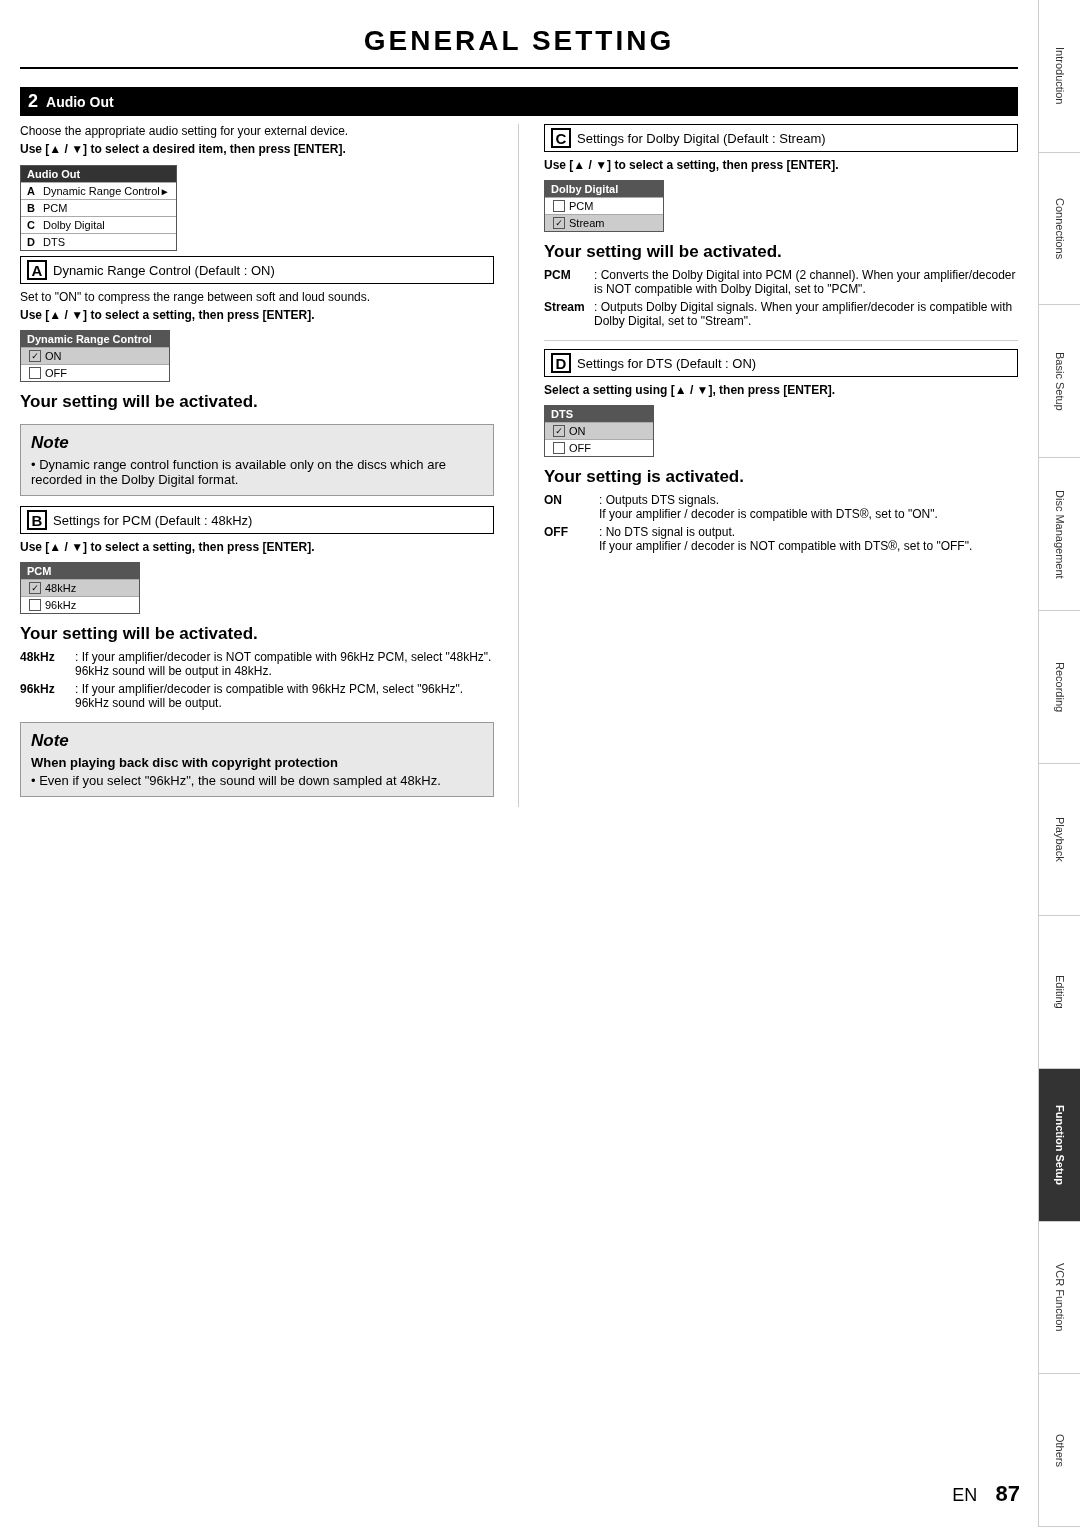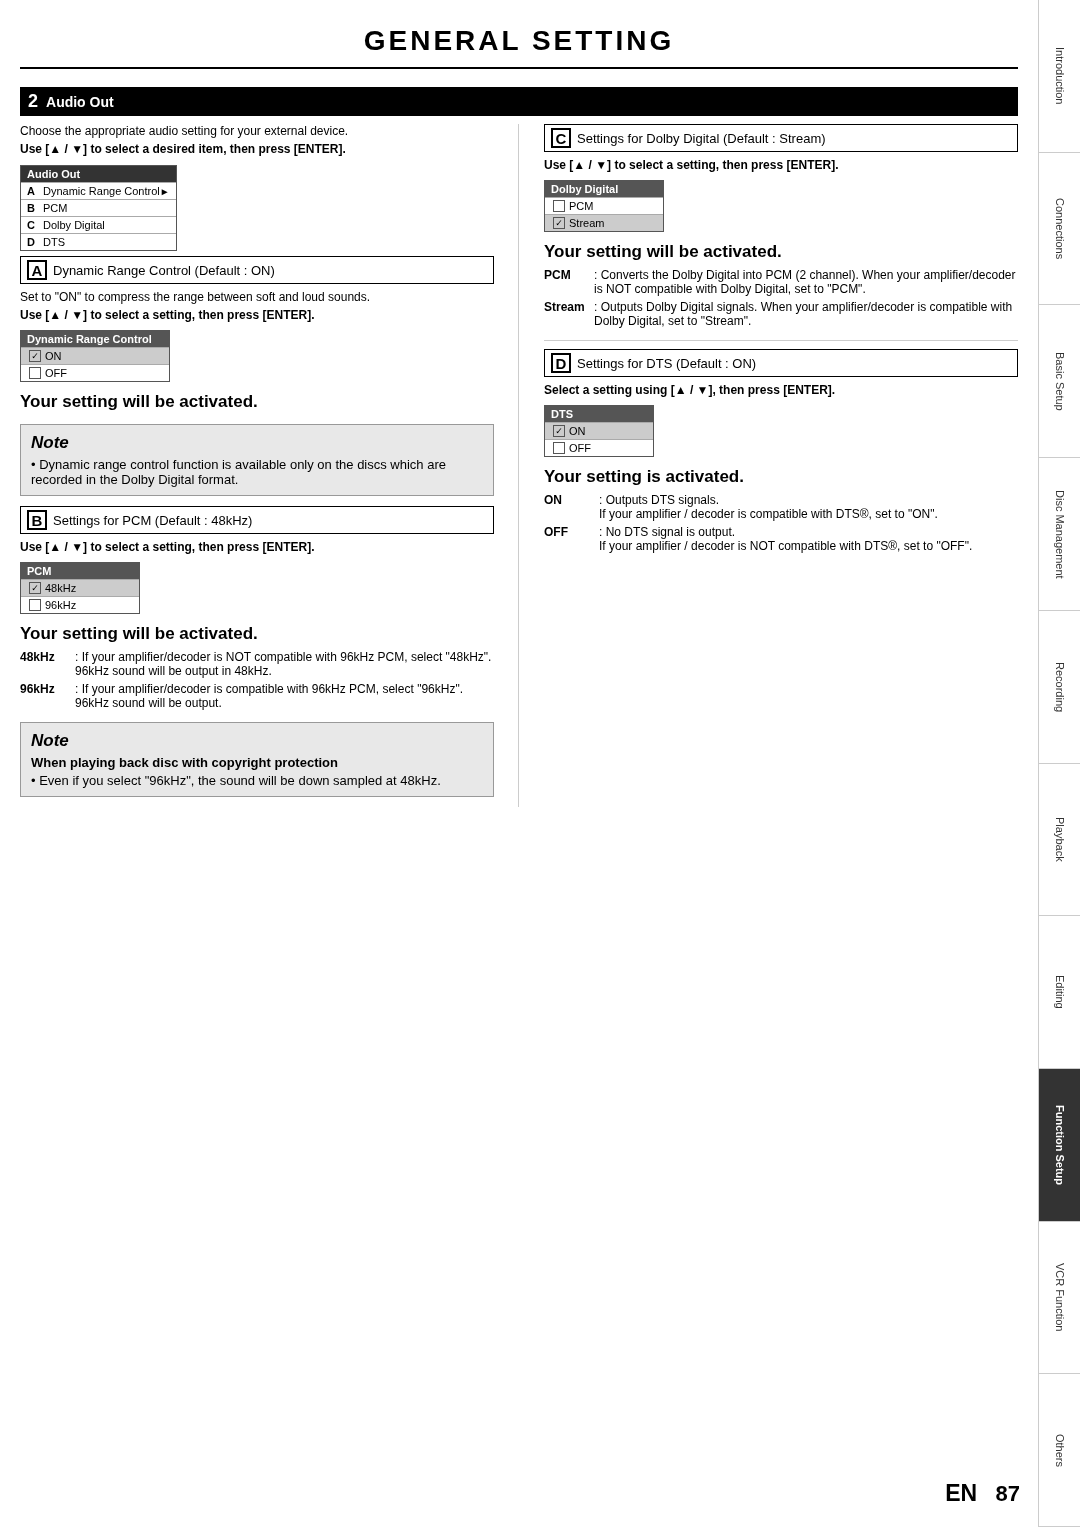--- a/index.html
+++ b/index.html
@@ -211,22 +211,22 @@
     }
     
     .footer {
       position: absolute;
       bottom: 20px;
       right: 60px;
       font-size: 22px;
       font-weight: bold;
     }
     .footer-en {
-      font-size: 23px;
-      font-weight: bold;
+      font-size: 18px;
+      font-weight: normal;
     }
     
     .divider { border-top: 1px solid #ccc; margin: 8px 0; }
     
     .drc-box {
       display: inline-block;
       border: 1px solid #555;
       min-width: 150px;
       margin: 4px 0;
     }

